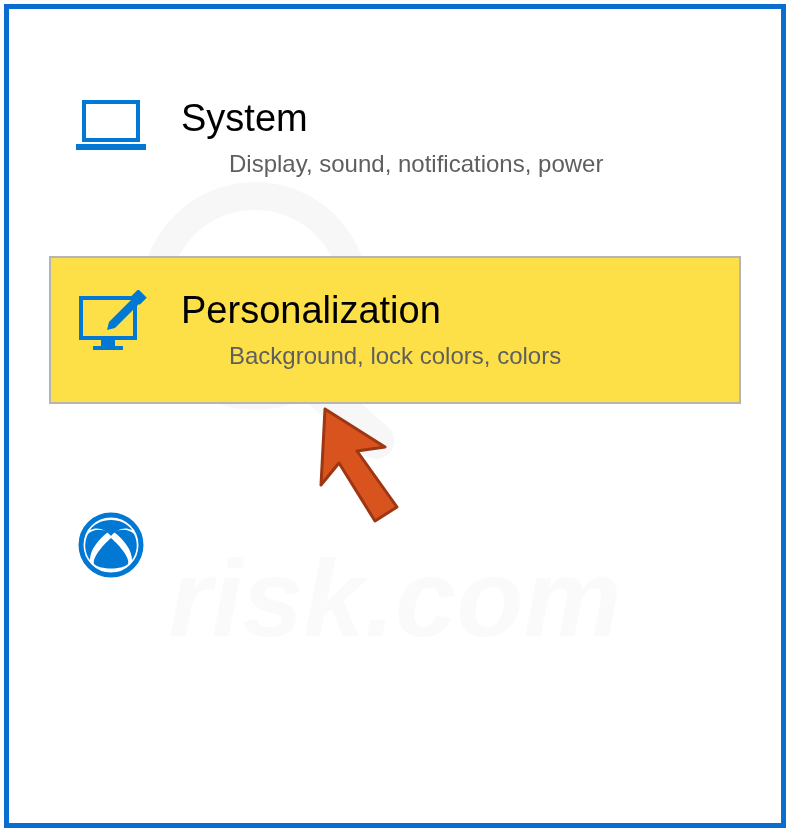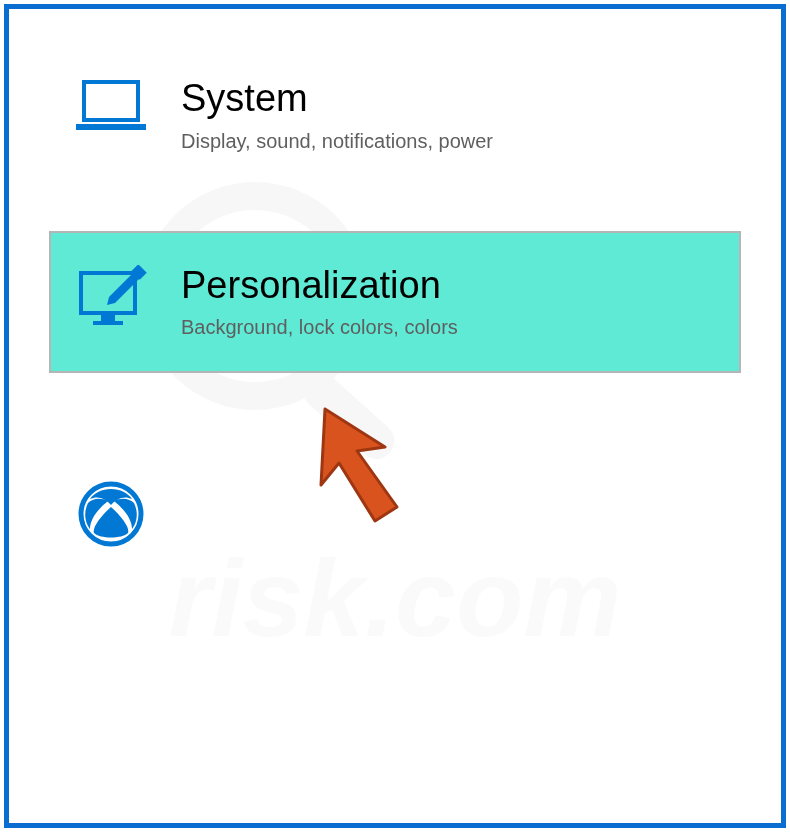--- a/index.html
+++ b/index.html
@@ -27,34 +27,34 @@
     .watermark {
       position: absolute;
       top: 50%;
       left: 50%;
       transform: translate(-50%, -50%);
       pointer-events: none;
       opacity: 0.06;
     }
     .settings-list {
       position: relative;
-      padding: 35px 40px 20px 40px;
+      padding: 55px 40px 20px 40px;
       display: flex;
       flex-direction: column;
     }
     .settings-item {
       display: flex;
       align-items: flex-start;
       padding: 30px 20px 30px 20px;
       cursor: pointer;
       border: 2px solid transparent;
     }
     .settings-item.selected {
       border: 2px solid #b5b5b5;
-      background: #5eead4;
+      background: #fde047;
     }
     .gap {
       height: 44px;
     }
     .icon-wrap {
       width: 80px;
       min-width: 80px;
       padding-top: 2px;
       display: flex;
       justify-content: center;
@@ -66,24 +66,25 @@
       padding-top: 0px;
     }
     .item-title {
       font-size: 38px;
       font-weight: 400;
       color: #000;
       line-height: 1.2;
       margin-bottom: 6px;
     }
     .item-desc {
-      font-size: 20px;
+      font-size: 24px;
       color: #5f5f5f;
       line-height: 1.35;
       max-width: 480px;
+      margin-left: 48px;
     }
     .arrow-cursor {
       position: absolute;
       left: 296px;
       top: 390px;
       pointer-events: none;
       z-index: 10;
     }
   </style>
 </head>

